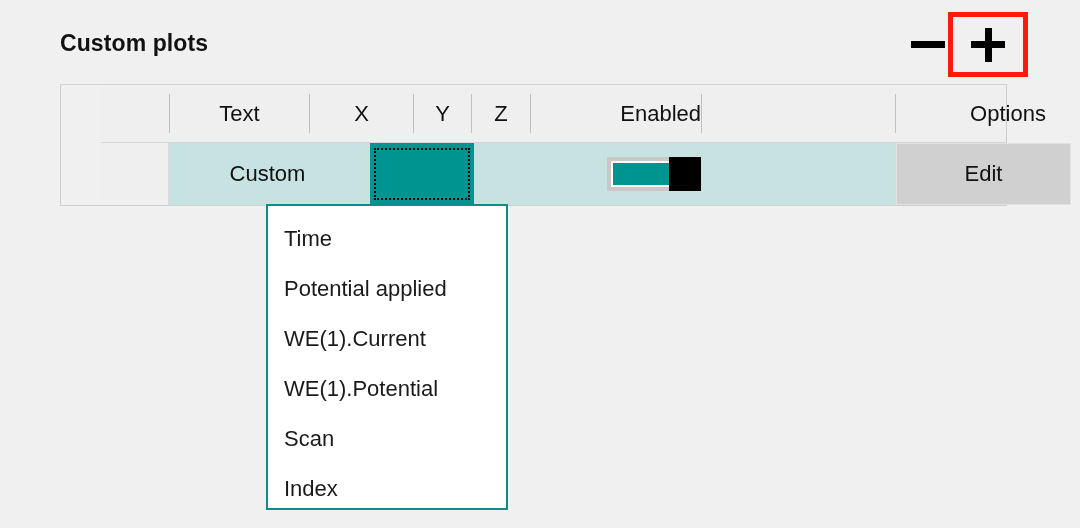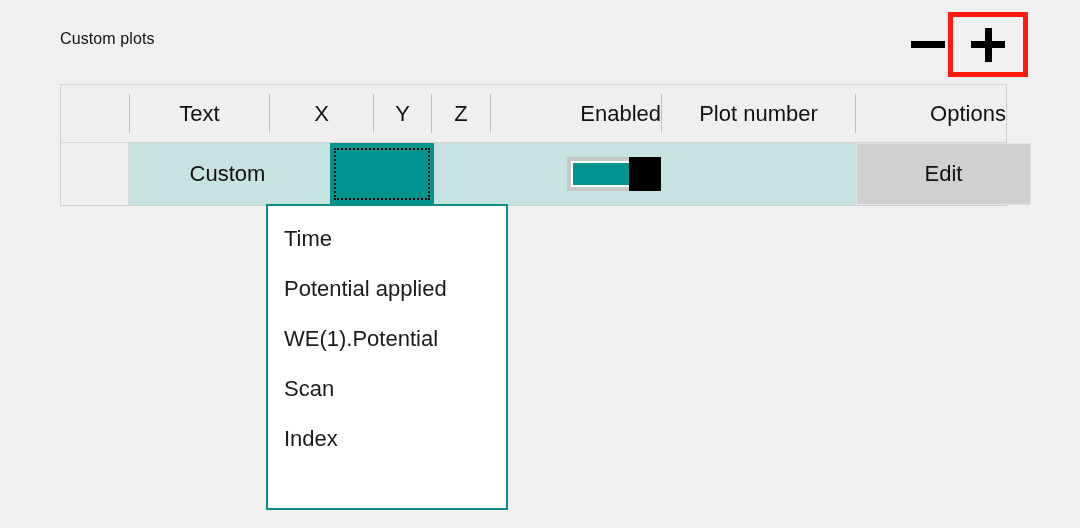--- a/index.html
+++ b/index.html
@@ -14,22 +14,22 @@
     color: #1A1A1A;
     overflow: hidden;
     position: relative;
   }
 
   
   #page-title {
     position: absolute;
     left: 60px;
     top: 30px;
-    font-size: 16px;
-    font-weight: 400;
+    font-size: 23px;
+    font-weight: 700;
     letter-spacing: 0.1px;
     color: #111111;
     white-space: nowrap;
   }
 
   
   #row-controls {
     position: absolute;
     left: 900px;
     top: 8px;
@@ -88,20 +88,21 @@
   #plots-grid {
     position: absolute;
     left: 60px;
     top: 84px;
     width: 947px;
     height: 122px;
     border: 1px solid #CFCFCF;
     border-top: 1px solid #D3D3D3;
     box-sizing: border-box;
     background: #F0F0F0;
+    padding-left: 40px;
   }
 
   .grid-header {
     position: relative;
     height: 58px;
     background: #EFEFEF;
     border-bottom: 1px solid #D6D6D6;
     box-sizing: border-box;
   }
   .grid-header .hcell {
@@ -284,21 +285,20 @@
     <div class="divider" style="left:370px;"></div>
     <div class="divider" style="left:429px;"></div>
     <div class="divider" style="left:600px;"></div>
     <div class="divider" style="left:794px;"></div>
 
     <div class="hcell" style="left:69px;  width:139px;">Text</div>
     <div class="hcell" style="left:209px; width:103px;">X</div>
     <div class="hcell" style="left:313px; width:57px;">Y</div>
     <div class="hcell" style="left:371px; width:58px;">Z</div>
     <div class="hcell" style="left:430px; width:170px;text-align:right;">Enabled</div>
-    <div class="hcell" style="left:601px; width:193px;">Plot number</div>
     <div class="hcell" style="left:832px; width:150px;">Options</div>
   </div>
 
   <div class="grid-row">
 
     <div id="row-header-cell"></div>
 
     <div class="rcell" style="left:69px; width:195px;border-radius:7px;">Custom</div>
 
     <div id="cell-x">
@@ -320,17 +320,18 @@
     <div class="rcell" style="left:601px; width:193px;"></div>
 
     <div id="cell-options">Edit</div>
   </div>
 </div>
 
 <div id="x-dropdown">
   <ul>
     <li>Time</li>
     <li>Potential applied</li>
+    <li>WE(1).Current</li>
     <li>WE(1).Potential</li>
     <li>Scan</li>
     <li>Index</li>
   </ul>
 </div>
 
 </body></html>

